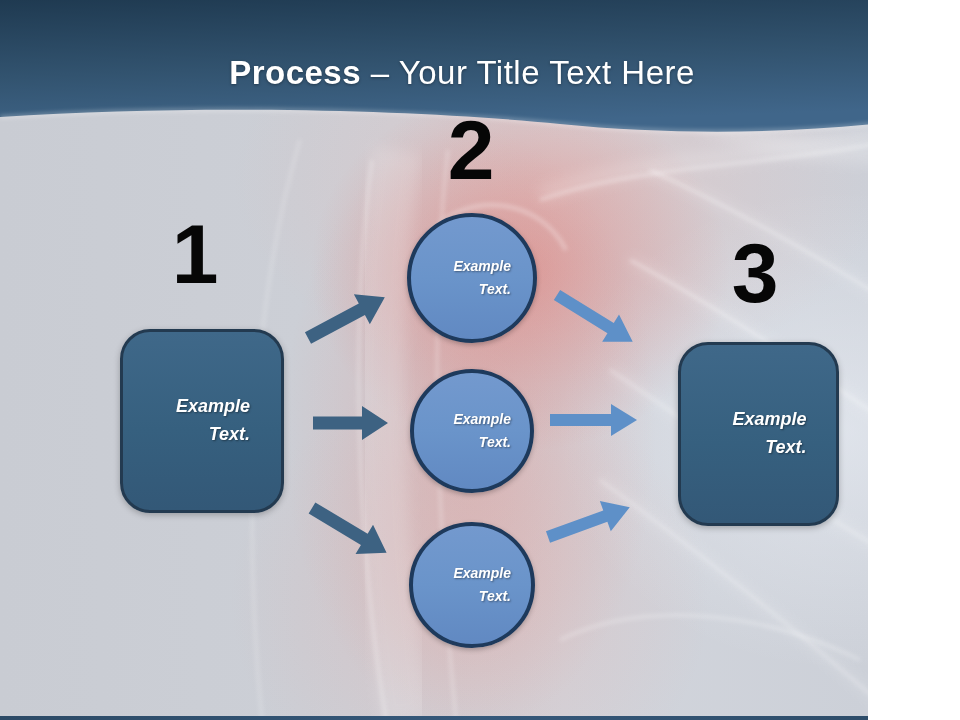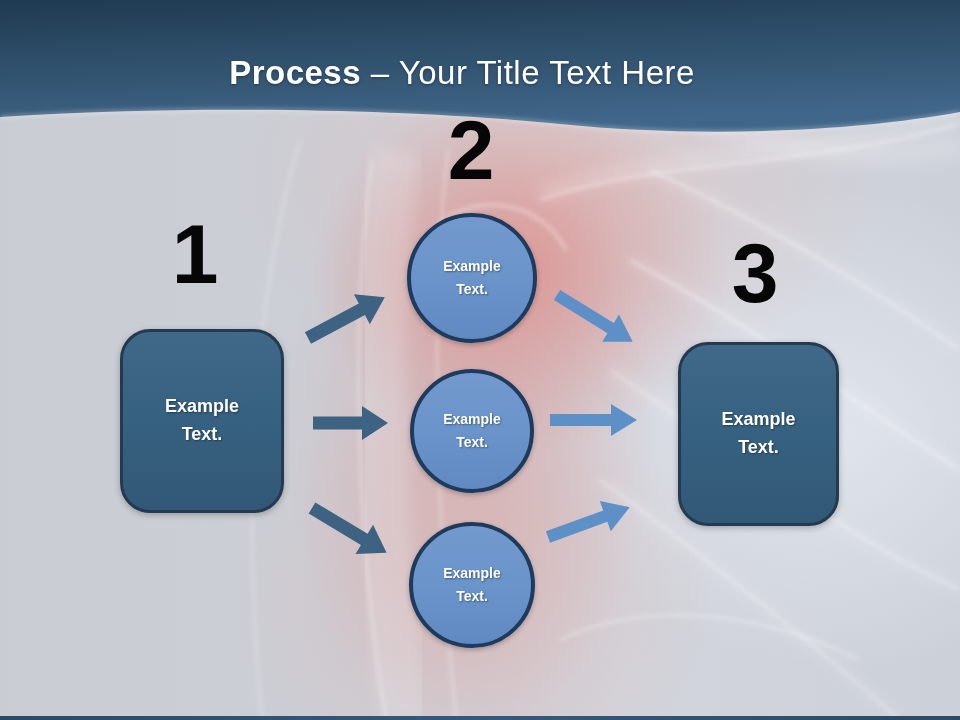--- a/index.html
+++ b/index.html
@@ -1,17 +1,17 @@
 <!DOCTYPE html>
 <html><head>
 <meta charset="utf-8">
 <style>
   html,body{margin:0;padding:0;}
   .slide{
-    position:relative; width:960px; height:720px; overflow:hidden;
+    position:relative; width:868px; height:720px; overflow:hidden;
     font-family:"Liberation Sans", sans-serif;
     background:
       radial-gradient(300px 260px at 520px 270px, rgba(224,96,88,0.42), rgba(224,96,88,0) 70%),
       radial-gradient(260px 420px at 470px 430px, rgba(228,128,118,0.34), rgba(228,128,118,0) 72%),
       radial-gradient(320px 300px at 470px 600px, rgba(232,150,140,0.26), rgba(232,150,140,0) 75%),
       radial-gradient(420px 260px at 560px 180px, rgba(238,170,160,0.30), rgba(238,170,160,0) 78%),
       radial-gradient(380px 320px at 840px 430px, rgba(238,243,250,0.55), rgba(238,243,250,0) 75%),
       linear-gradient(90deg, #c9ccd3 0%, #cccfd6 35%, #d2d5dc 65%, #ccd0d8 100%);
   }
   svg{display:block;}
@@ -27,21 +27,21 @@
   .step-number{
     position:absolute; z-index:5; width:100px; text-align:center;
     font-size:84px; font-weight:bold; color:#060606; line-height:1;
   }
   .num-1{left:145px; top:212px;}
   .num-2{left:421px; top:108px;}
   .num-3{left:705px; top:231px;}
   .arrows{position:absolute;left:0;top:0;z-index:6;}
   .shape{
     position:absolute; z-index:7; display:flex; align-items:center; justify-content:center;
-    color:#ffffff; font-weight:bold; text-align:center;
+    color:#ffffff; font-weight:bold; font-style:italic; text-align:right;
     text-shadow:1px 1px 2px rgba(0,0,0,0.4);
   }
   .proc-box{
     width:158px; height:178px; border-radius:30px;
     background:linear-gradient(180deg,#3f6889 0%, #36607f 55%, #335877 100%);
     border:3px solid #233a50;
     box-shadow:0 2px 6px rgba(0,0,0,0.25);
     font-size:18px; line-height:1.55;
   }
   .box-left{left:120px; top:329px;}

